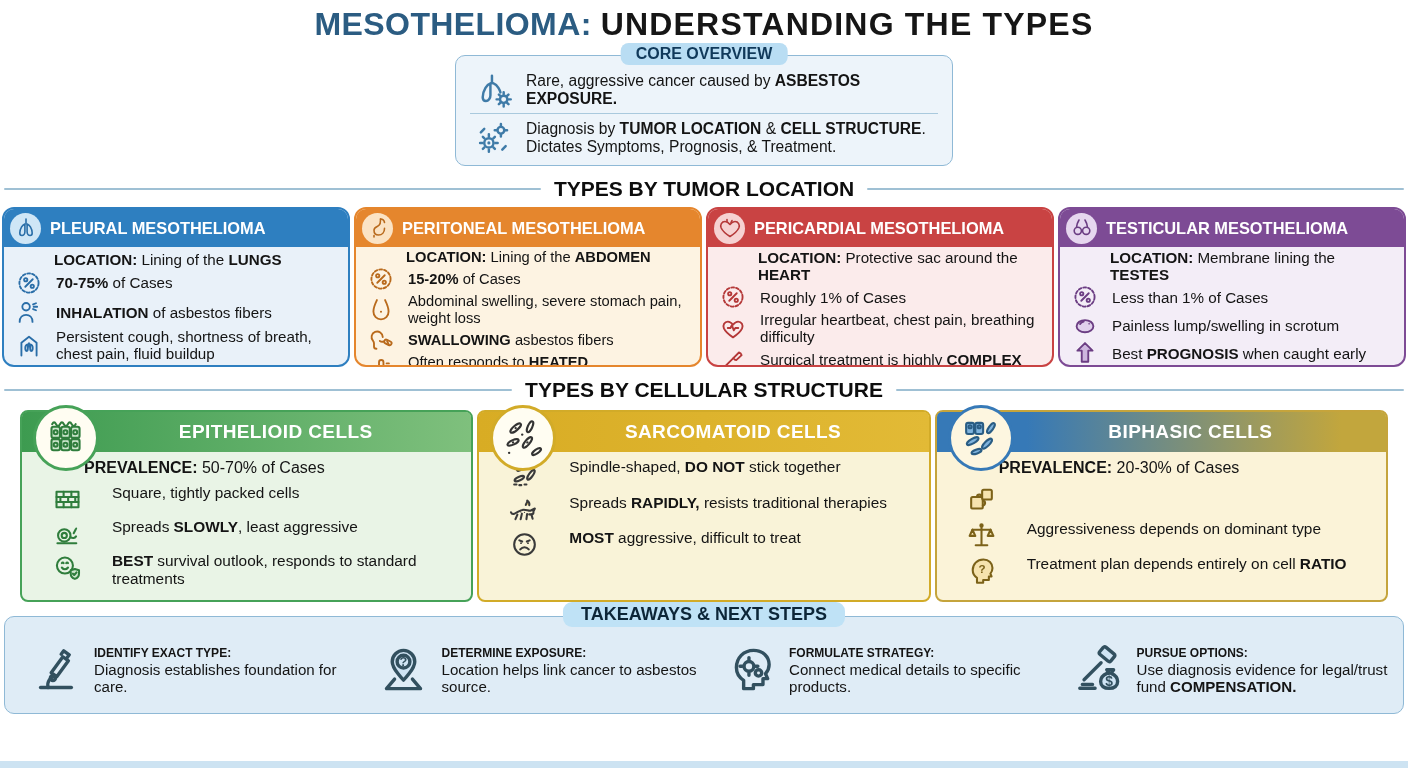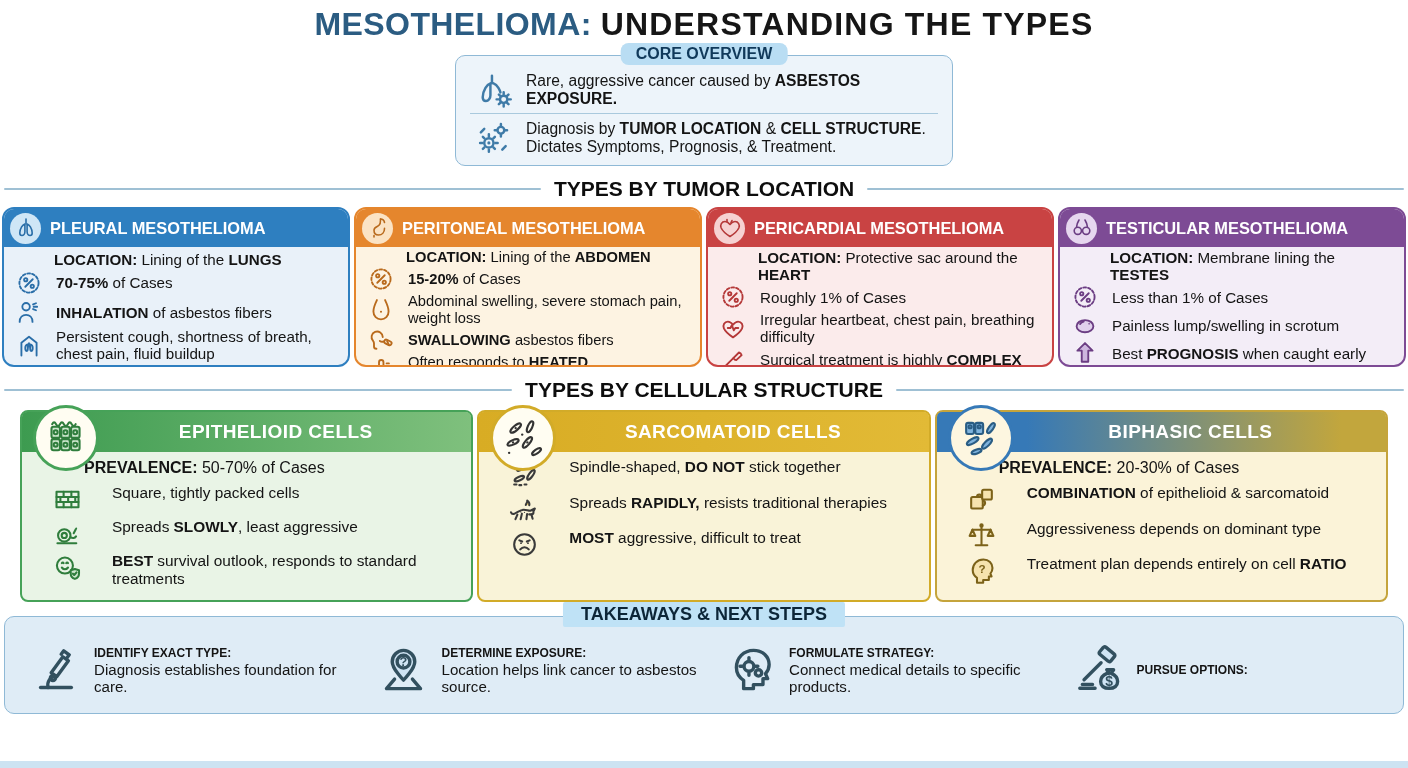--- a/index.html
+++ b/index.html
@@ -69,21 +69,21 @@
   .cell-row .ic svg{width:31px;height:31px}
   .c-epi{--c:#46a258;--bg:#e9f4e6;--hd:linear-gradient(90deg,#3d9b50,#7fc07d);--ic:#2f7d3c}
   .c-sarc{--c:#d2ab28;--bg:#f9f3d8;--hd:linear-gradient(90deg,#d8ac24,#e2ba36);--ic:#3a3a3a}
   .c-biph{--c:#c5a43c;--bg:#fbf3d8;--hd:linear-gradient(90deg,#3679b7 20%,#c2a63d 90%);--ic:#7c6219}
   .c-biph .cell-circle{border-color:#3679b7;background:#fdf6e0;color:#2a5d84}
 
   
   .takeaways{margin:14px 4px 0;position:relative;background:#dfecf6;border:1.6px solid #8fb9d6;
         border-radius:10px;padding:12px 6px 4px;box-sizing:border-box;height:98px}
   .tk-label{position:absolute;top:-15px;left:50%;transform:translateX(-50%);background:#bfe2f6;
-        color:#0c2638;font-weight:800;font-size:18px;padding:2px 18px;border-radius:2px;white-space:nowrap}
+        color:#0c2638;font-weight:800;font-size:18px;padding:2px 18px;border-radius:9px;white-space:nowrap}
   .tk-grid{display:grid;grid-template-columns:repeat(4,1fr);gap:4px;height:100%}
   .tk-item{display:flex;align-items:center;gap:11px;padding-left:18px}
   .tk-item .ic{flex:0 0 54px;display:flex;justify-content:center;color:#32505f}
   .tk-item .ic svg{width:51px;height:51px}
   .tk-title{font-weight:800;font-size:12px}
   .tk-text{font-size:15.1px;line-height:1.13}
 
   .bottom-strip{position:absolute;left:0;bottom:0;width:100%;height:7px;background:#cde3f2}
 
   .ic svg,.circle svg,.cell-circle svg{stroke-width:1.6;stroke-linecap:round;stroke-linejoin:round}
@@ -466,21 +466,20 @@
       <div class="cell-prev"><b>PREVALENCE:</b><span> 20-30% of Cases</span></div>
       <div class="cell-rows">
         <div class="cell-row">
           <span class="ic">
             <svg viewBox="0 0 24 24" fill="none" stroke="currentColor">
               <rect x="4" y="10" width="9" height="9" rx="1.2" style="fill:#f6e3ae"></rect>
               <rect x="12.5" y="4.5" width="7.5" height="7.5" rx="1.2" style="fill:#f6e3ae"></rect>
               <path d="M13 13a1.8 1.8 0 0 1 0 3.6M8.5 10a1.8 1.8 0 0 1 3.6 0"></path>
             </svg>
           </span>
-          <span><b>COMBINATION</b><span> of epithelioid &amp; sarcomatoid</span></span>
         </div>
         <div class="cell-row">
           <span class="ic">
             <svg viewBox="0 0 24 24" fill="none" stroke="currentColor">
               <path d="M12 4.8v14.7M7.5 19.5h9M5 7.5h14"></path>
               <path d="M5 7.5l-2.2 4.8h4.4z" style="fill:#f6e3ae"></path>
               <path d="M19 7.5l-2.2 4.8h4.4z" style="fill:#f6e3ae"></path>
               <circle cx="12" cy="4.2" r=".9"></circle>
             </svg>
           </span>
@@ -554,19 +553,20 @@
           <svg viewBox="0 0 24 24" fill="none" stroke="currentColor">
             <rect x="12.6" y="2.6" width="6.8" height="4.4" rx="1" transform="rotate(40 16 4.8)" style="fill:#cfe4f4"></rect>
             <path d="M13.2 8.8 5.2 16.8"></path>
             <path d="M3.2 20.8h7.2M4.4 19h4.8"></path>
             <path d="M17 13.8l-1.1-1.7h3.2l-1.1 1.7c1.9.8 3 2.2 3 3.9 0 2-1.5 3.2-4 3.2s-4-1.2-4-3.2c0-1.7 1.1-3.1 3-3.9z" style="fill:#cfe4f4"></path>
             <text x="17" y="19.8" text-anchor="middle" style="fill:currentColor;stroke:none;font:bold 6.5px 'Liberation Sans',sans-serif">$</text>
           </svg>
         </span>
         <span>
           <span class="tk-title">PURSUE OPTIONS:</span>
+          <span class="tk-text" style="display:block"><span>Use diagnosis evidence for legal/trust fund </span><b>COMPENSATION.</b></span>
         </span>
       </div>
     </div>
   </div>
 
   <div class="bottom-strip"></div>
 </div>
 
 </body></html>

